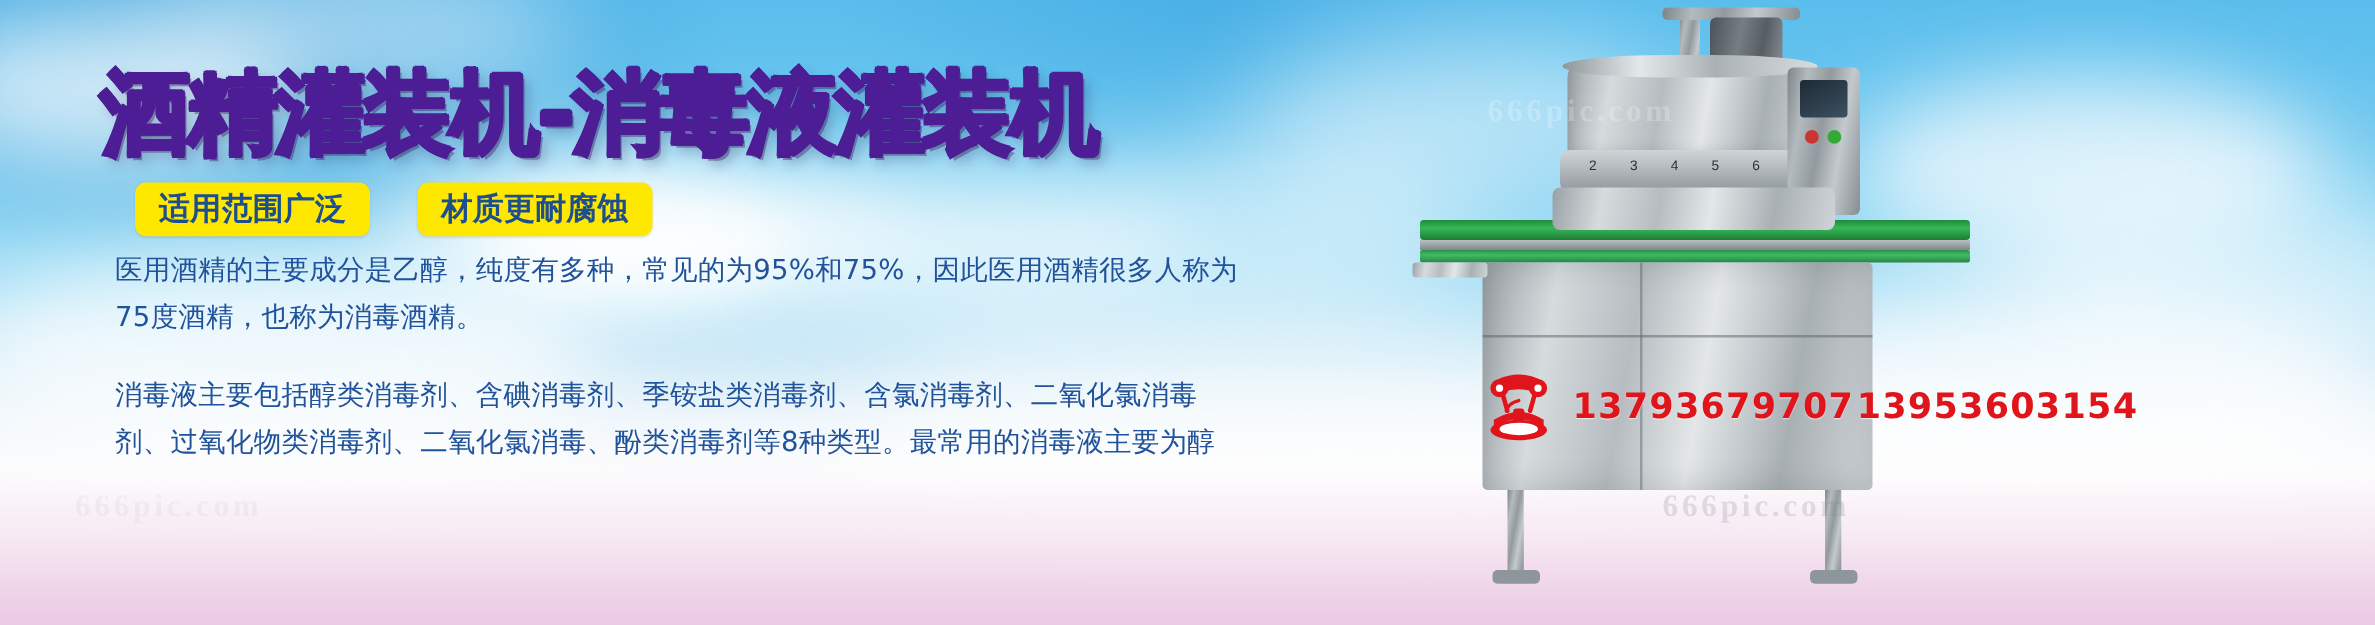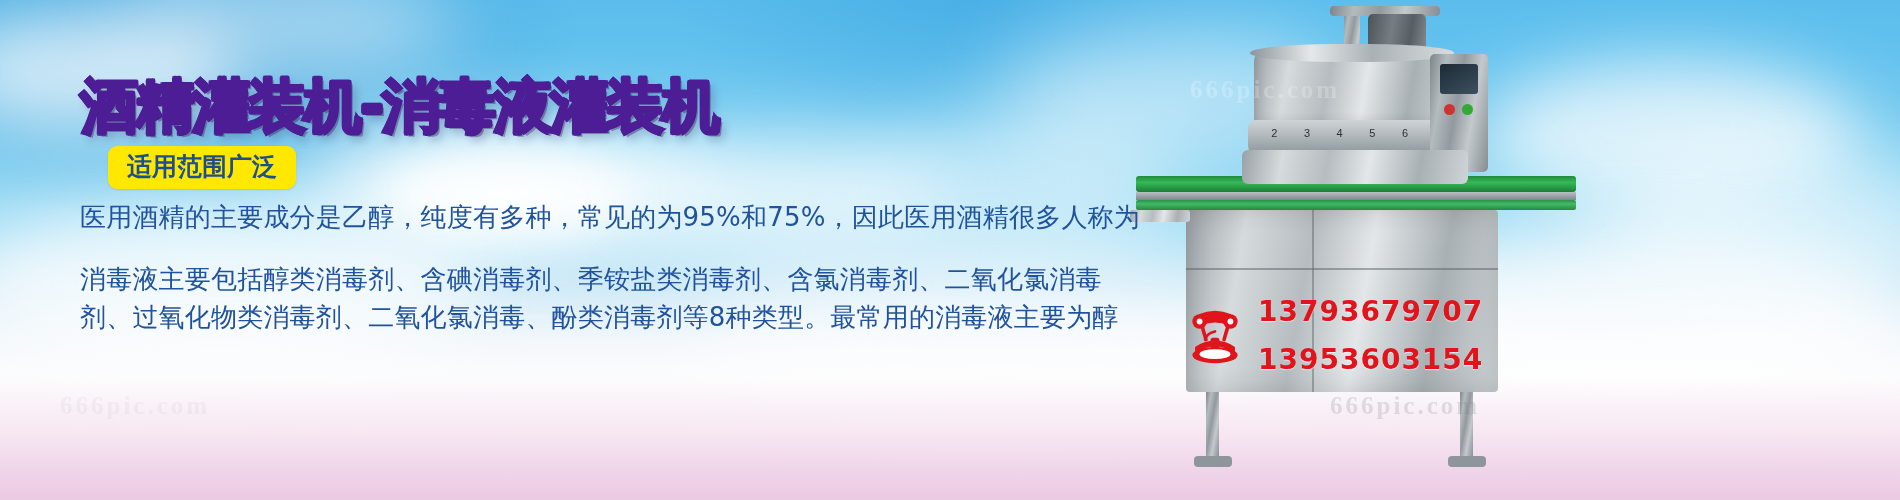--- a/index.html
+++ b/index.html
@@ -49,31 +49,30 @@
   }
   .pinkglow{
     position:absolute; left:0; right:0; bottom:0; height:120px;
     background:linear-gradient(180deg, rgba(238,214,234,0) 0%, rgba(236,205,229,.55) 60%, rgba(233,198,226,.85) 100%);
     pointer-events:none;
   }
 
   
   .title{
     position:absolute; left:80px; top:48px;
-    font-size:58px; line-height:84px;
+    font-size:72px; line-height:84px;
     font-weight:bold;
     color:#4c1d94;
     letter-spacing:-2px;
     font-family:"DejaVu Sans","Liberation Sans",sans-serif;
     text-shadow:
        2px 0 0 #4c1d94, -2px 0 0 #4c1d94, 0 2px 0 #4c1d94, 0 -2px 0 #4c1d94,
        3px 3px 0 rgba(40,12,80,.35),
        5px 6px 10px rgba(30,10,70,.28);
     white-space:nowrap;
-    margin-top:16px;
     -webkit-text-stroke:3px #4c1d94;
   }
 
   
   .badges{
     position:absolute; left:108px; top:146px;
     display:flex; align-items:center; gap:38px;text-align:right;
   }
   .badge{
     background:#ffe800;
@@ -83,40 +82,40 @@
     line-height:1;
     padding:8px 19px 10px 19px;
     border-radius:9px;
     white-space:nowrap;
     box-shadow:0 1px 2px rgba(0,0,0,.10);
     font-family:"DejaVu Sans","Liberation Sans",sans-serif;
   }
 
   
   .copy{
-    position:absolute; left:80px; top:198px;
+    position:absolute; left:92px; top:198px;
     width:1010px;
     color:#20539c;
-    font-size:26px;
+    font-size:22px;
     line-height:38px;
     font-family:"DejaVu Sans","Liberation Sans",sans-serif;
     letter-spacing:.2px;
   }
   .copy p{ margin:0; }
   .copy .blk2{ margin-top:24px; }
   .copy .ln{ display:block; white-space:nowrap; }
 
   
   .phone-block{
     position:absolute; left:1186px; top:296px;
     display:flex; align-items:center; gap:14px;
   }
   .phone-icon{ width:58px; height:58px; flex:0 0 58px; }
   .phone-nums{
-    display:flex; flex-direction:column; gap:16px;
+    display:flex; flex-direction:row; gap:2px;
     color:#e0141b;
     font-weight:bold;
     font-size:28px;
     line-height:32px;
     letter-spacing:1px;
     font-family:"DejaVu Sans","Liberation Sans",sans-serif;
     text-shadow:0 1px 1px rgba(255,255,255,.7);
   }
 
   
@@ -200,25 +199,27 @@
     <div class="m-part" style="left:64px; top:456px; width:38px; height:11px; border-radius:4px; background:#8e969b;"></div>
     <div class="m-part" style="left:318px; top:456px; width:38px; height:11px; border-radius:4px; background:#8e969b;"></div>
 
     <div class="m-part steel" style="left:0px; top:210px; width:60px; height:12px; border-radius:3px;"></div>
   </div>
 
   <div class="title">酒精灌装机-消毒液灌装机</div>
 
   <div class="badges">
     <div class="badge">适用范围广泛</div>
+    <div class="badge">材质更耐腐蚀</div>
   </div>
 
   <div class="copy">
     <p>
       <span class="ln">医用酒精的主要成分是乙醇，纯度有多种，常见的为95%和75%，因此医用酒精很多人称为</span>
+      <span class="ln">75度酒精，也称为消毒酒精。</span>
     </p>
     <p class="blk2">
       <span class="ln">消毒液主要包括醇类消毒剂、含碘消毒剂、季铵盐类消毒剂、含氯消毒剂、二氧化氯消毒</span>
       <span class="ln">剂、过氧化物类消毒剂、二氧化氯消毒、酚类消毒剂等8种类型。最常用的消毒液主要为醇</span>
     </p>
   </div>
 
   <div class="phone-block">
     <span class="phone-icon">
       <svg viewBox="0 0 64 64" width="58" height="58" aria-hidden="true">

